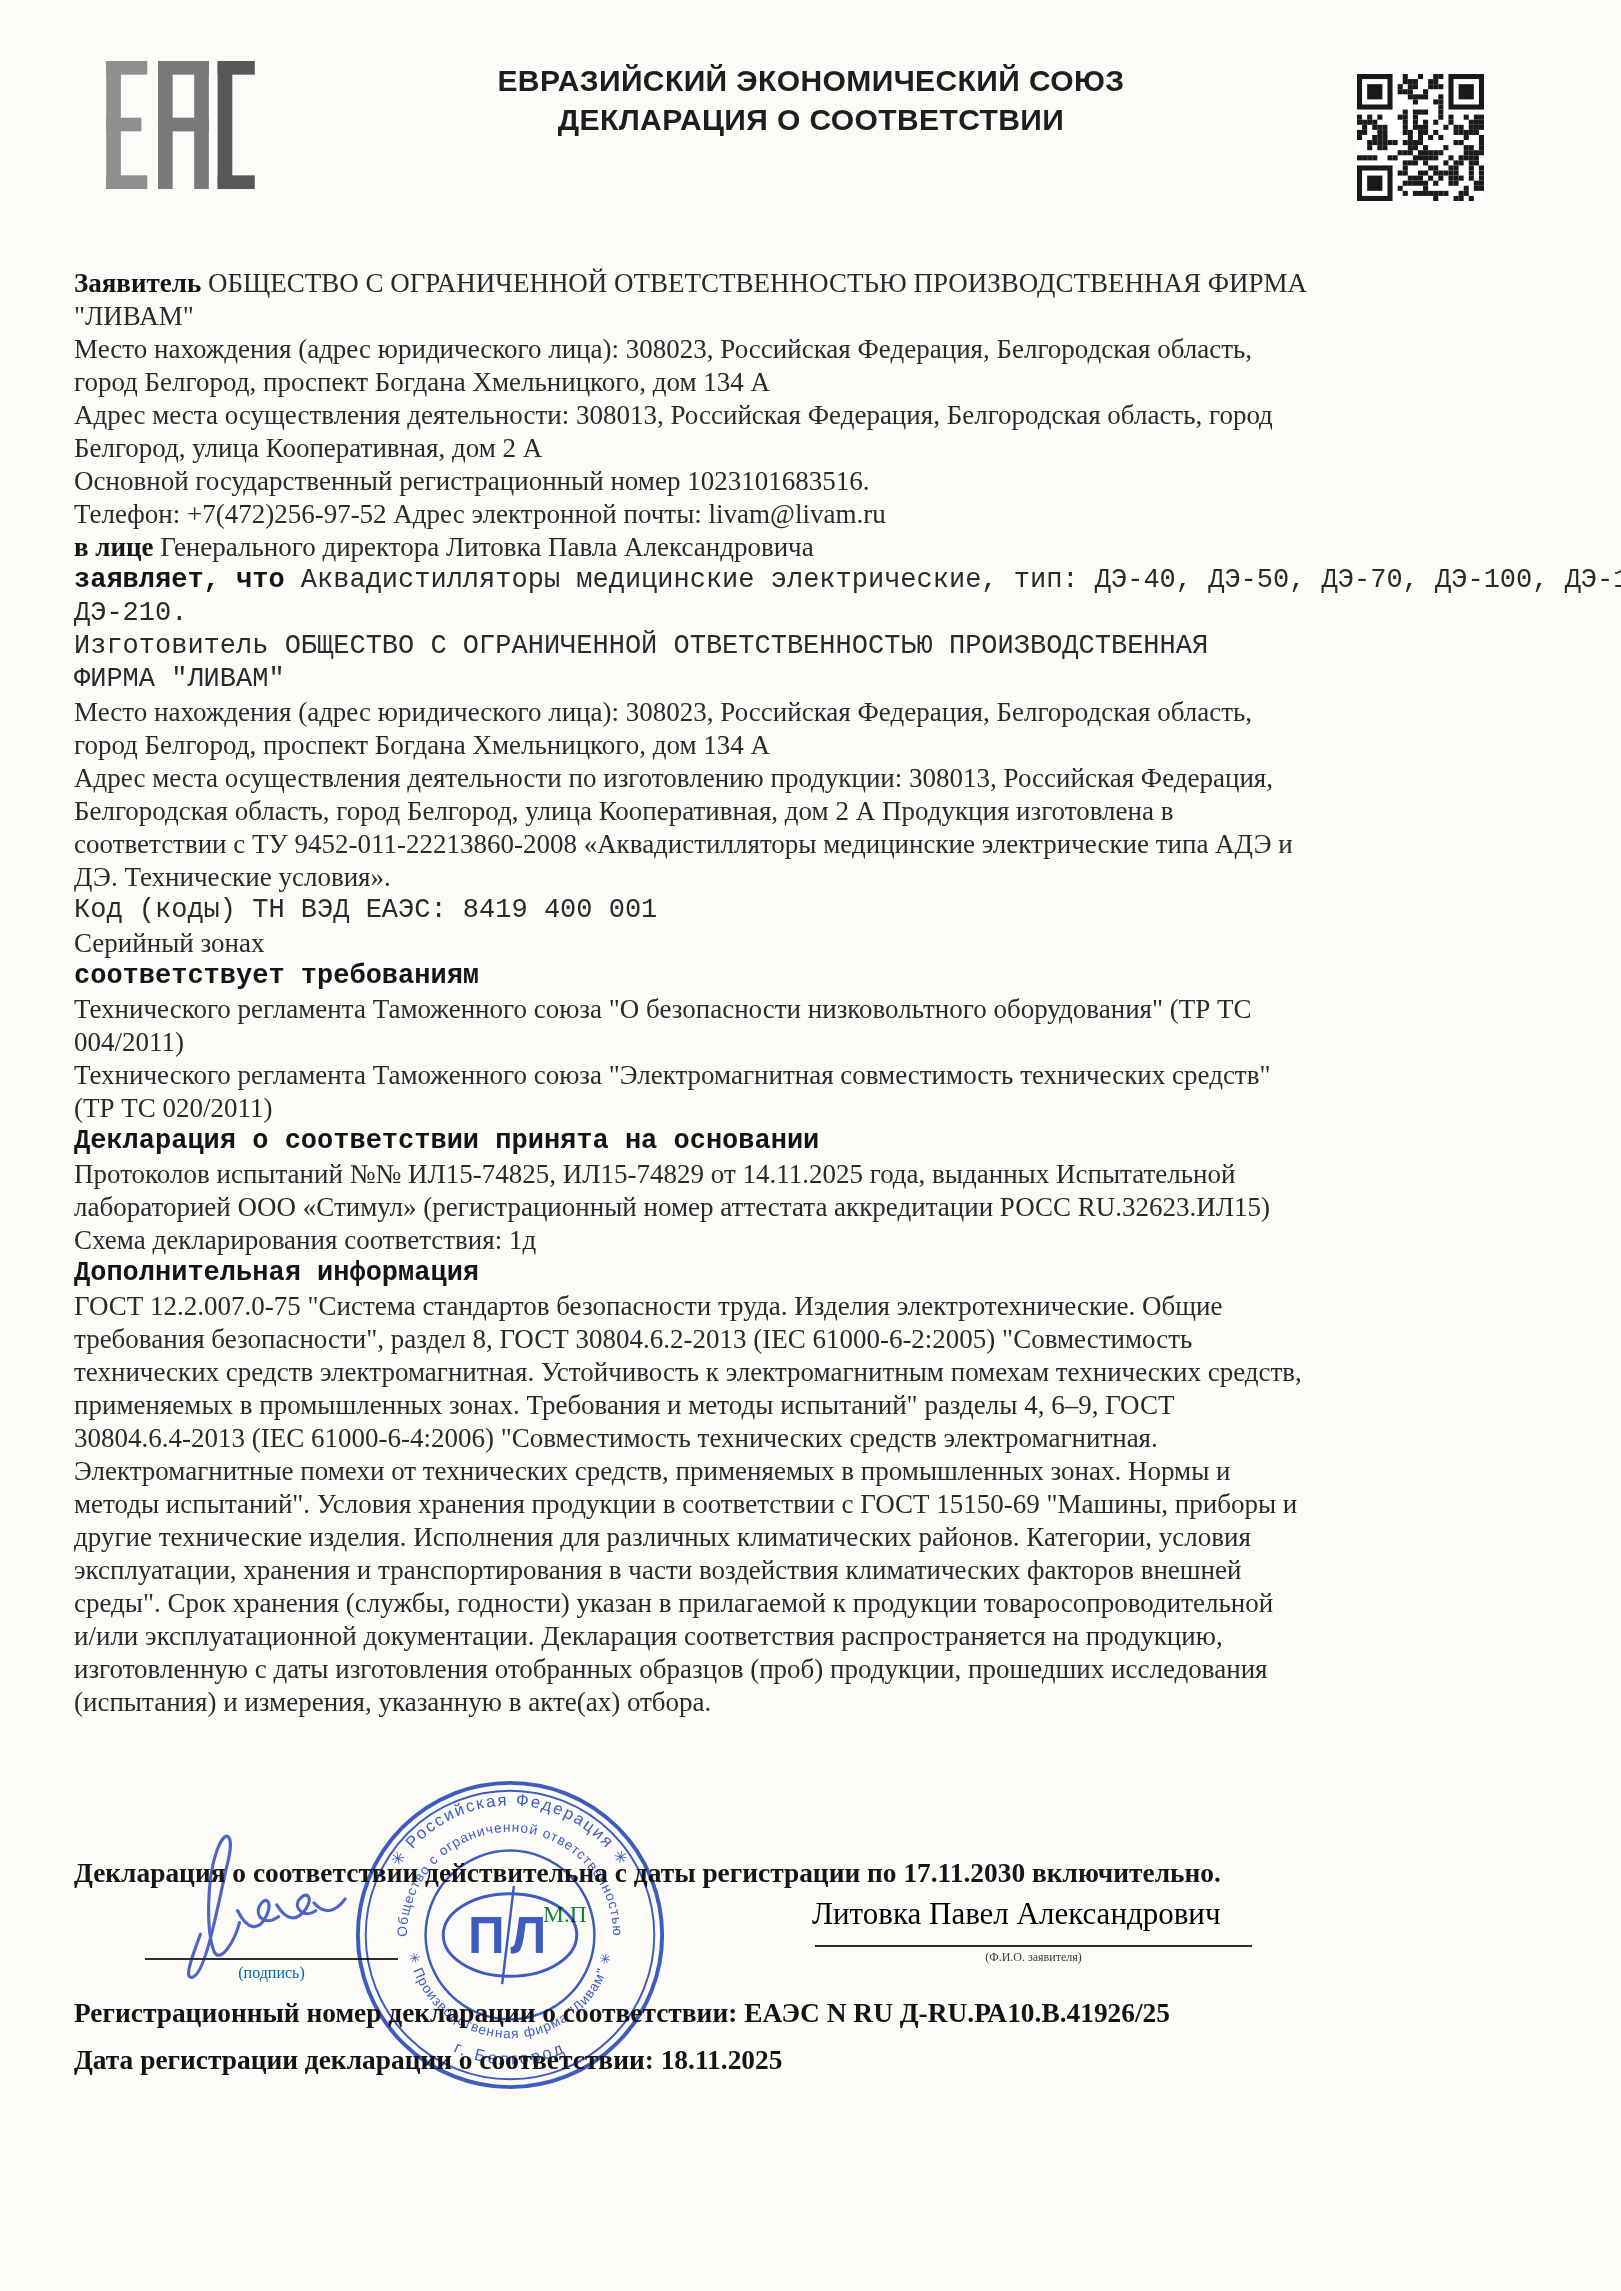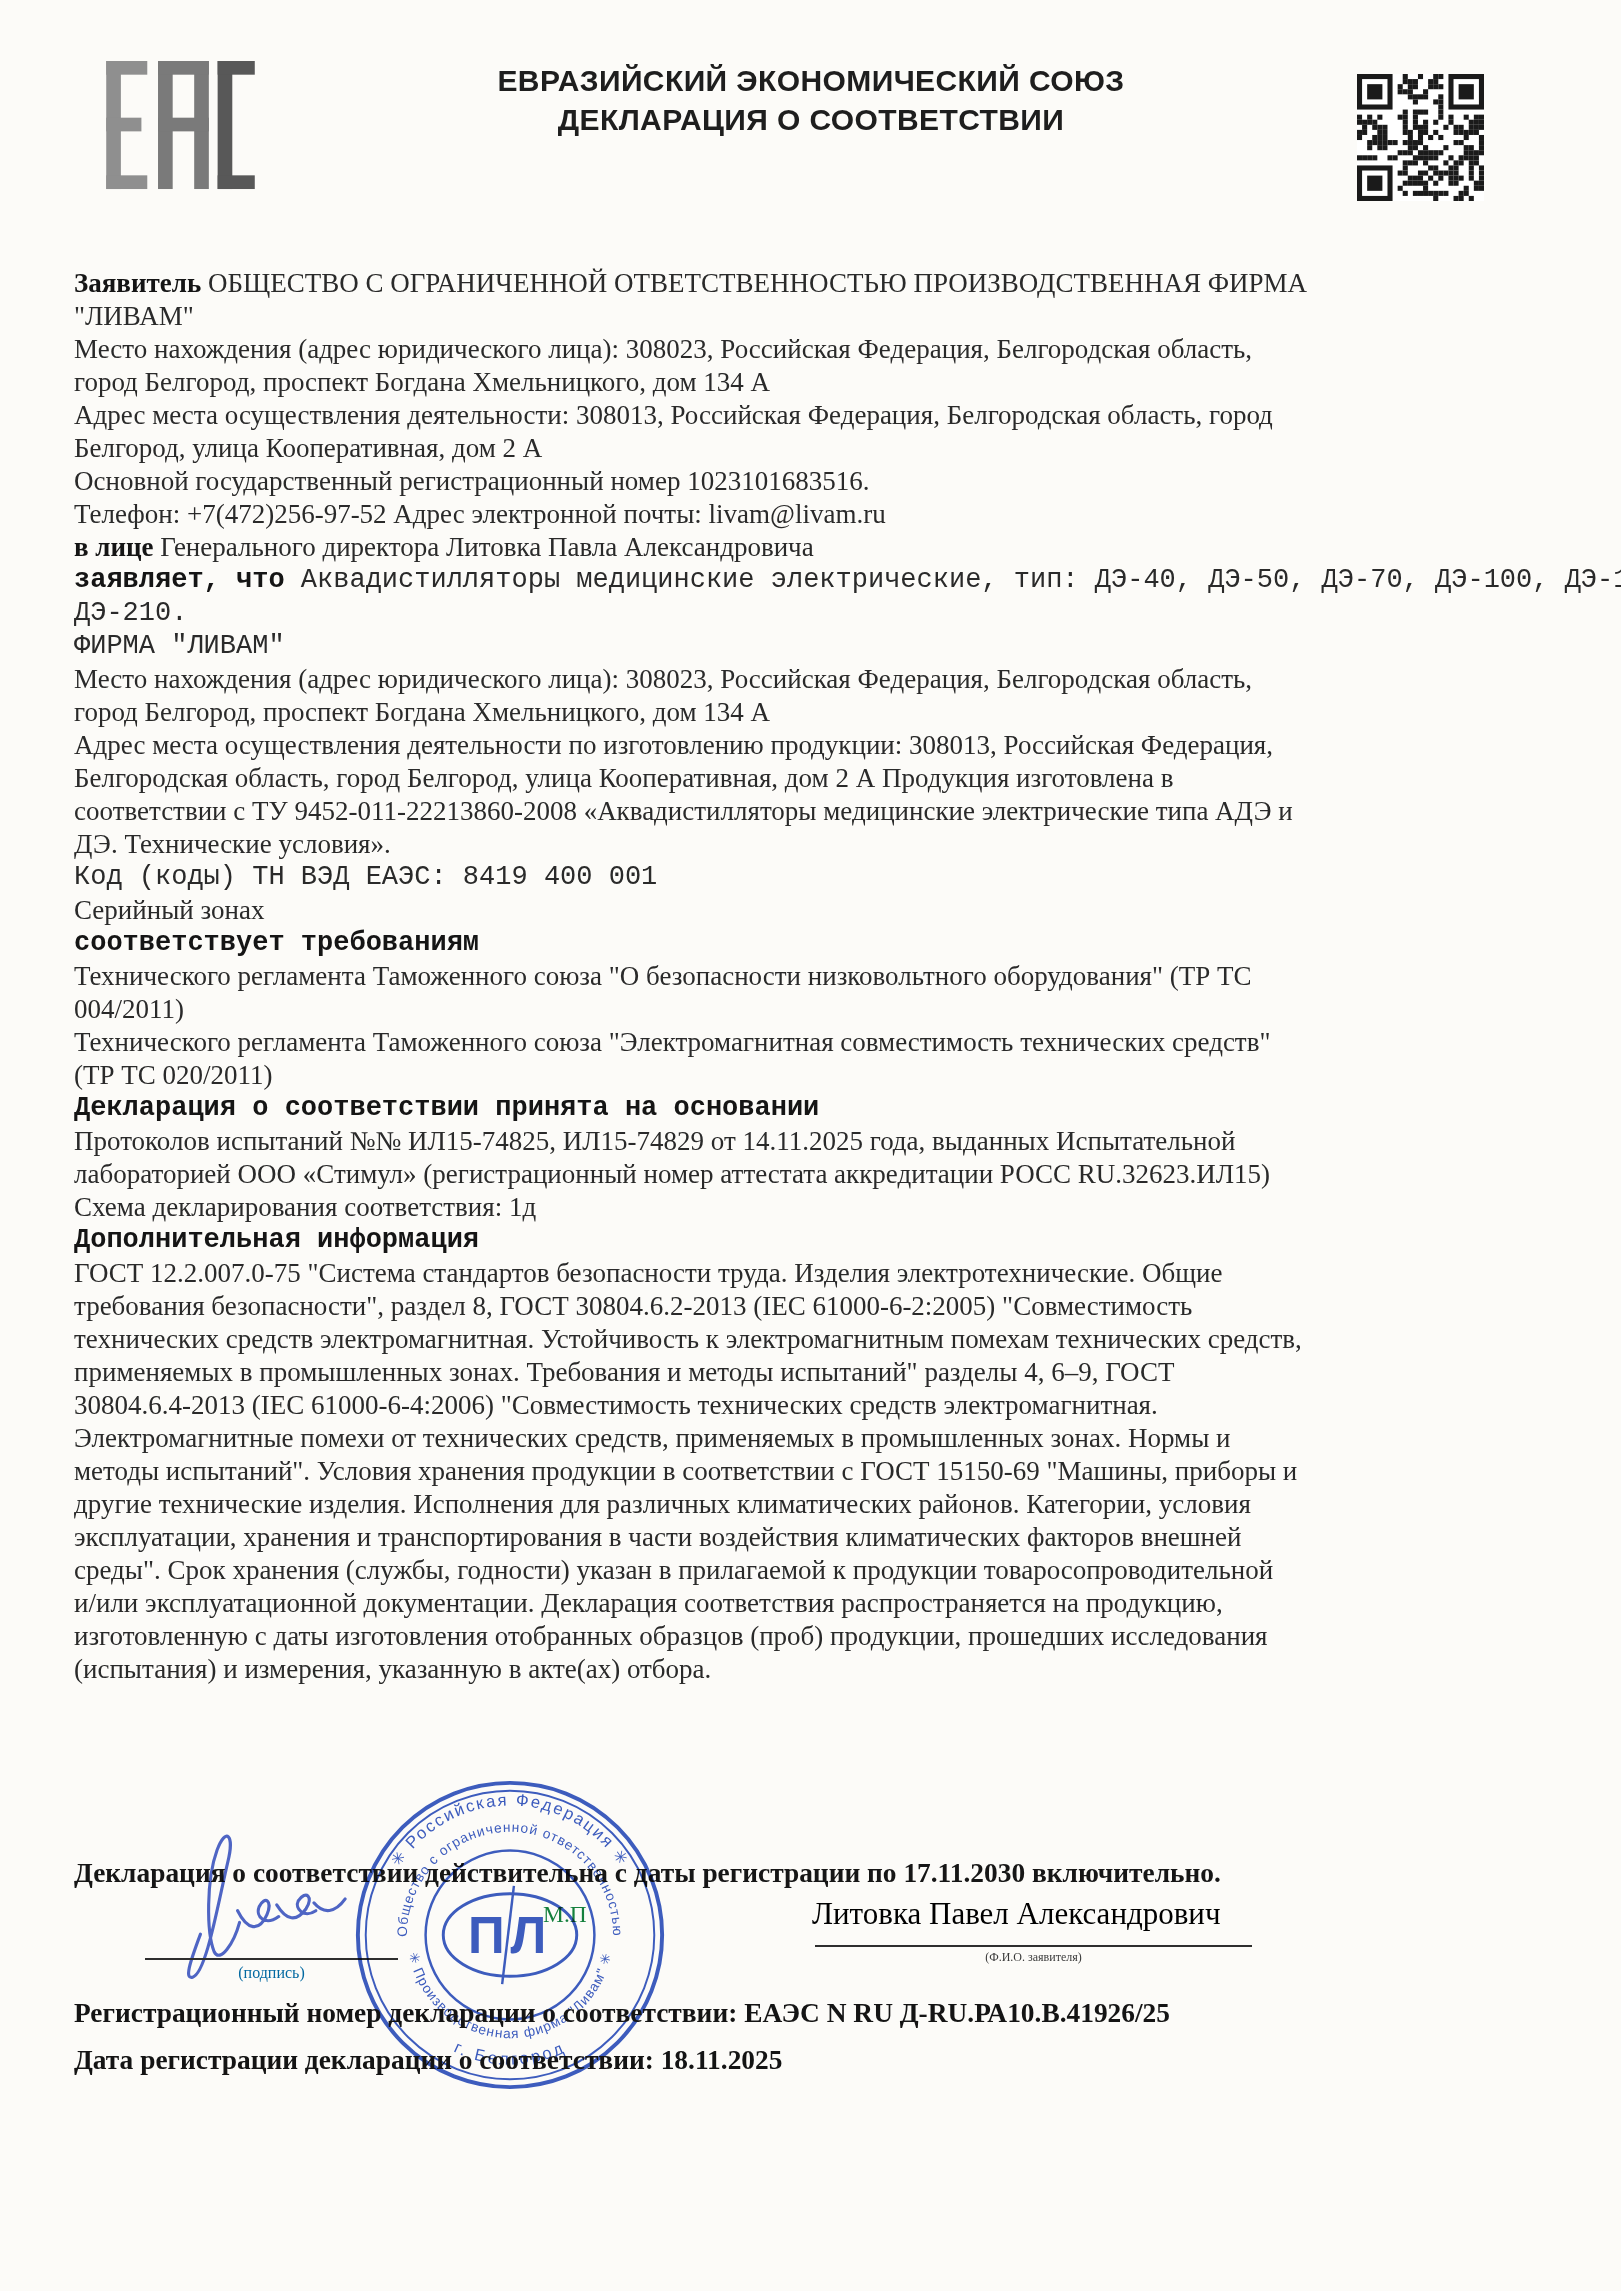--- a/index.html
+++ b/index.html
@@ -311,20 +311,21 @@
         <div class="tl">Телефон: +7(472)256-97-52 Адрес электронной почты: livam@livam.ru</div>
       </div>
       <div class="para">
         <div class="tl"><b>в лице</b> Генерального директора Литовка Павла Александровича</div>
       </div>
       <div class="para gap">
         <div class="tl"><b>заявляет, что</b> Аквадистилляторы медицинские электрические, тип: ДЭ-40, ДЭ-50, ДЭ-70, ДЭ-100, ДЭ-140,</div>
         <div class="tl">ДЭ-210.</div>
       </div>
       <div class="para gap">
+        <div class="tl">Изготовитель ОБЩЕСТВО С ОГРАНИЧЕННОЙ ОТВЕТСТВЕННОСТЬЮ ПРОИЗВОДСТВЕННАЯ</div>
         <div class="tl">ФИРМА "ЛИВАМ"</div>
       </div>
       <div class="para">
         <div class="tl">Место нахождения (адрес юридического лица): 308023, Российская Федерация, Белгородская область,</div>
         <div class="tl">город Белгород, проспект Богдана Хмельницкого, дом 134 А</div>
       </div>
       <div class="para">
         <div class="tl">Адрес места осуществления деятельности по изготовлению продукции: 308013, Российская Федерация,</div>
         <div class="tl">Белгородская область, город Белгород, улица Кооперативная, дом 2 А Продукция изготовлена в</div>
         <div class="tl">соответствии с ТУ 9452-011-22213860-2008 «Аквадистилляторы медицинские электрические типа АДЭ и</div>

